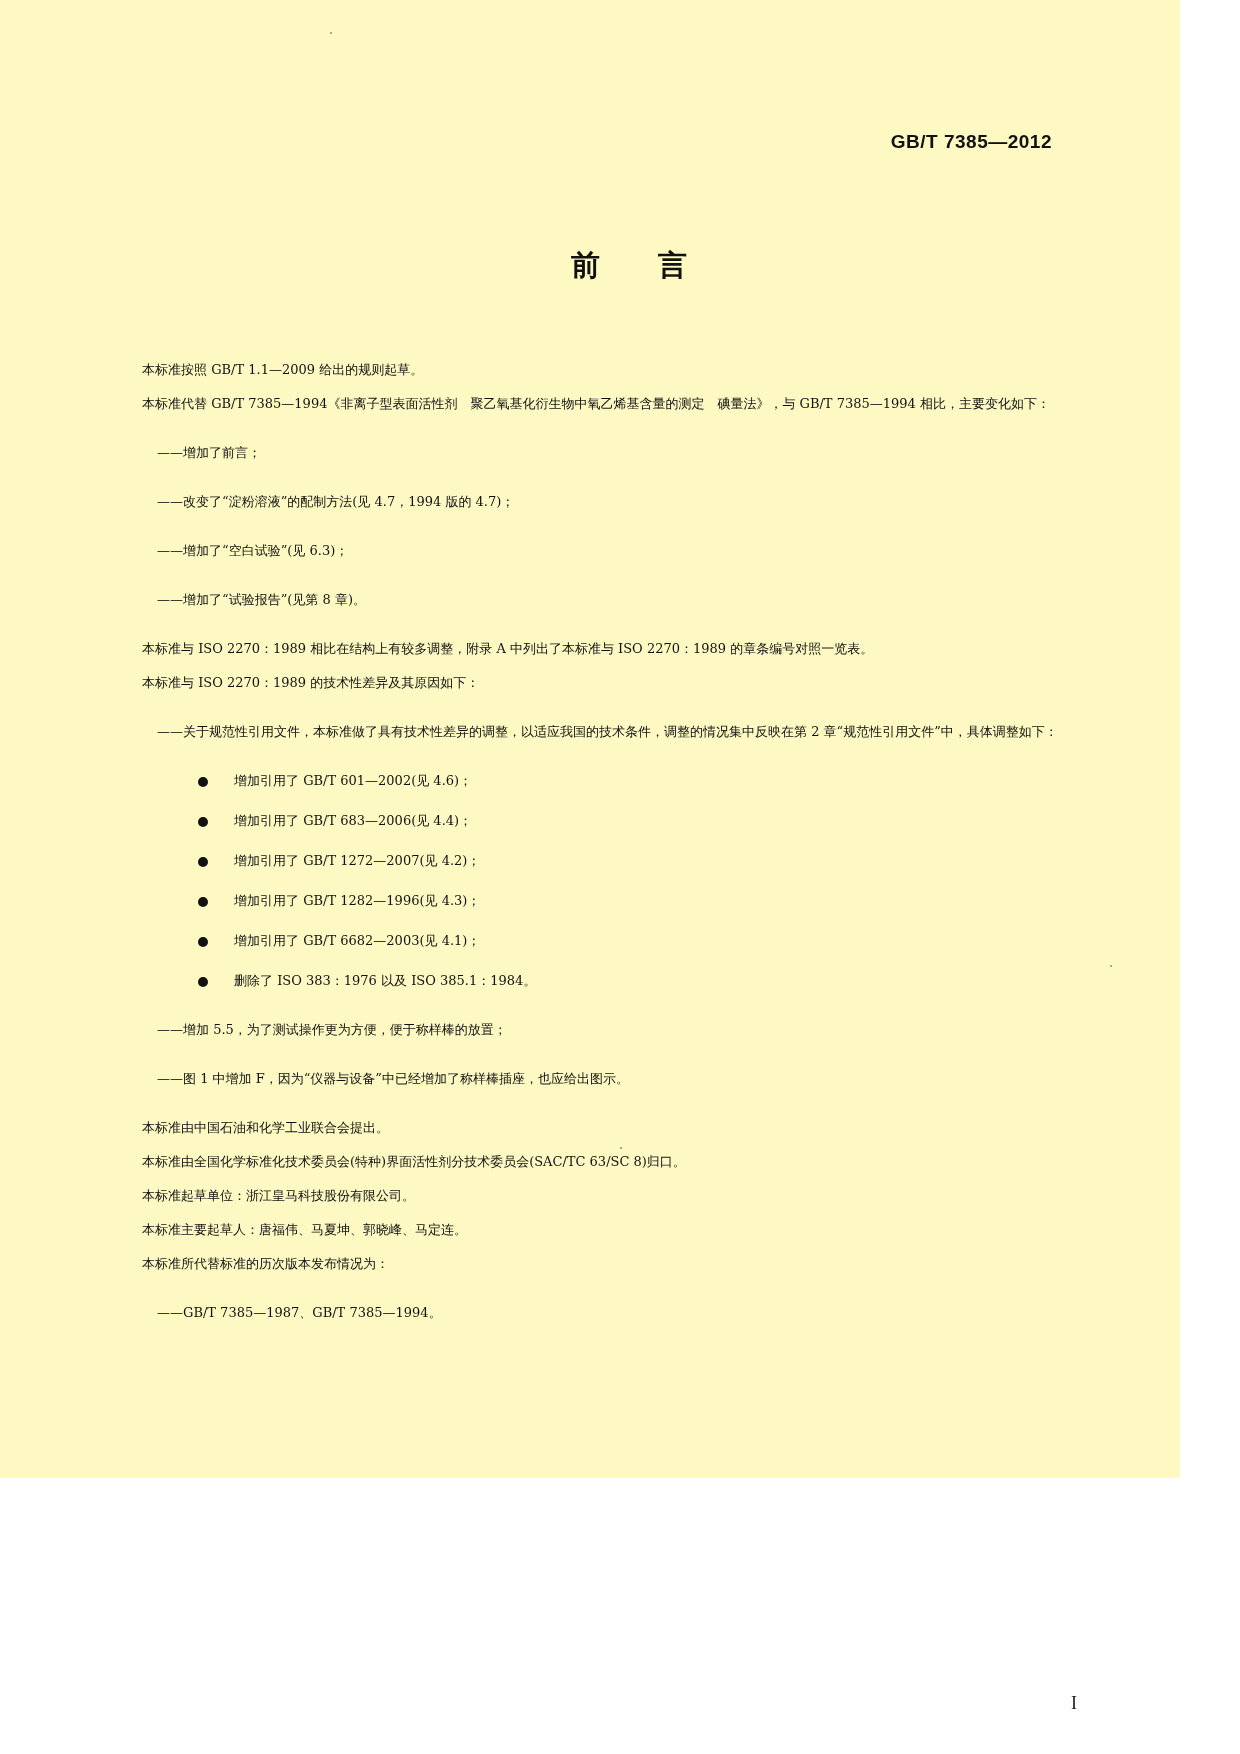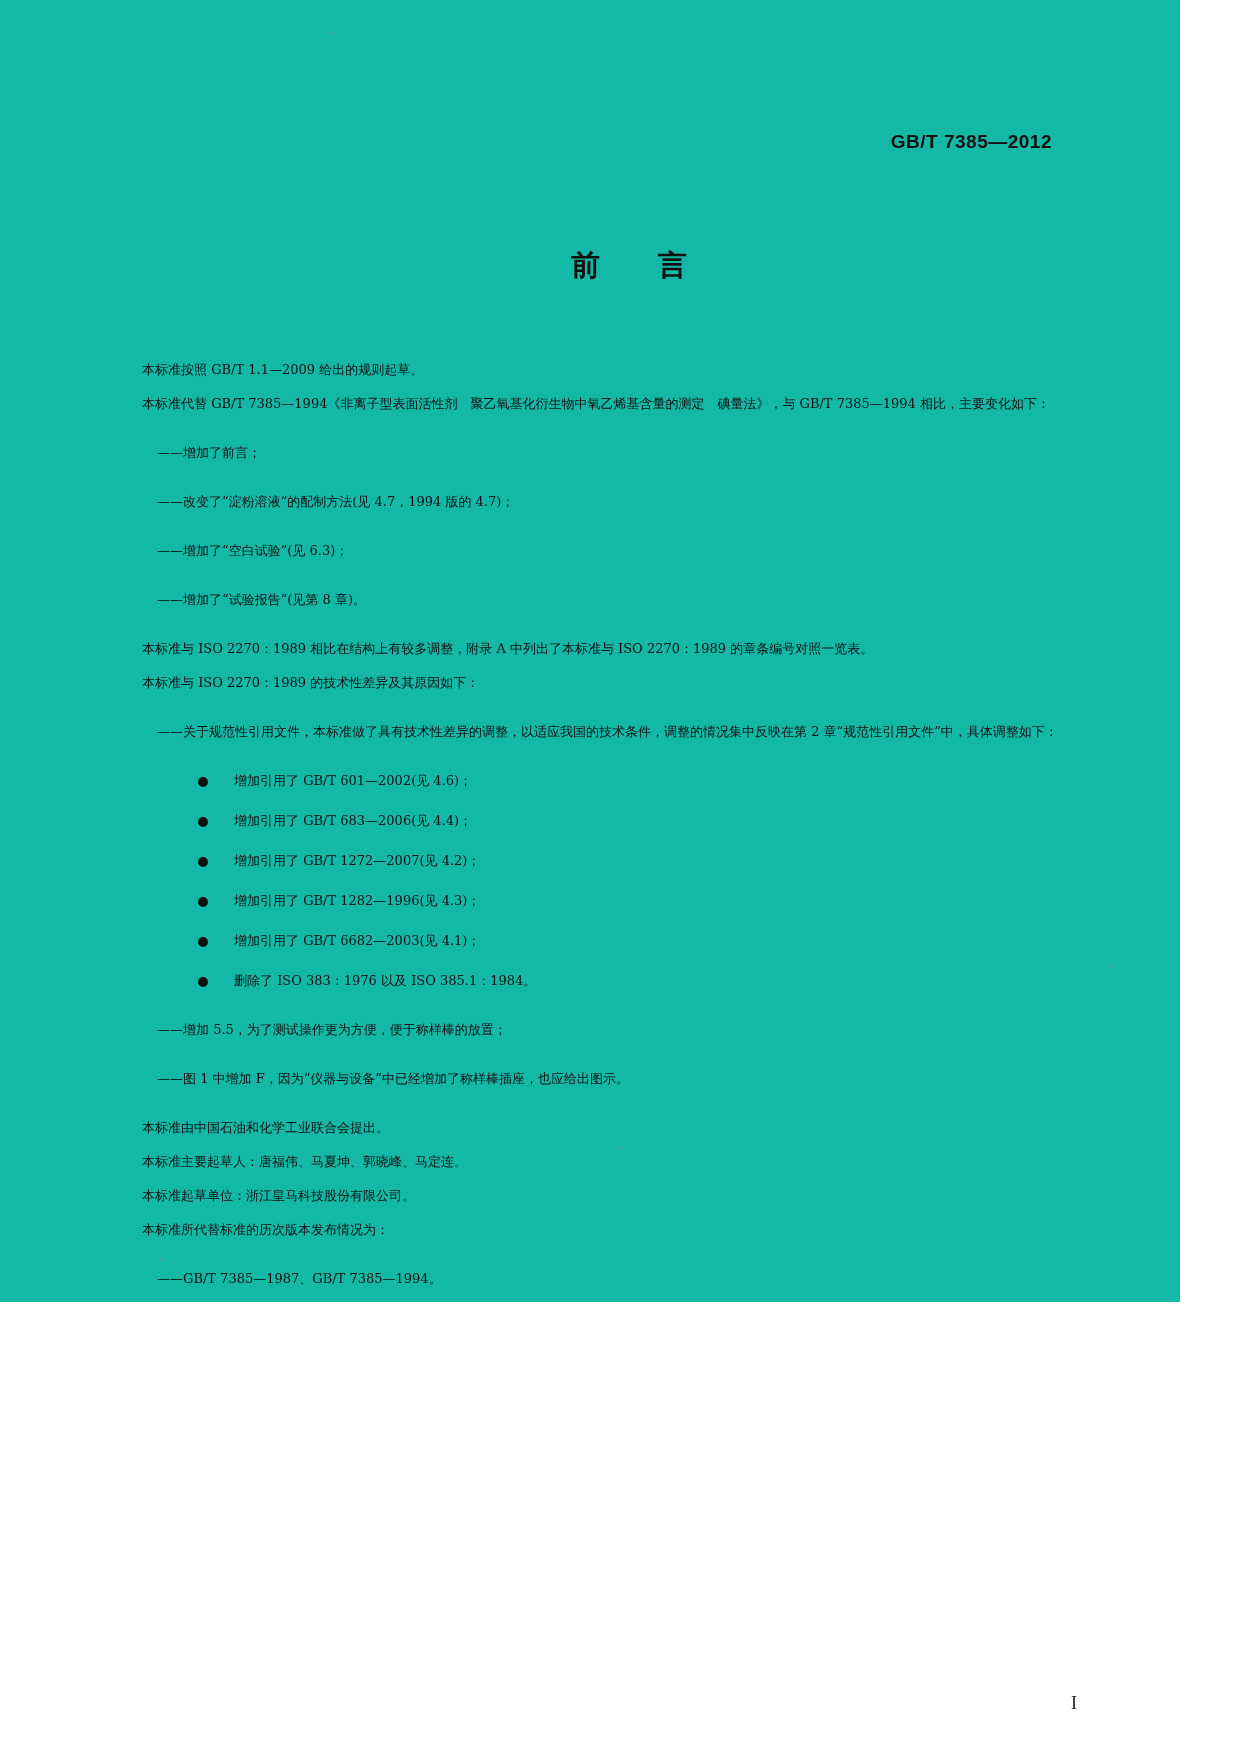--- a/index.html
+++ b/index.html
@@ -13,22 +13,22 @@
       position: relative;
       overflow: hidden;
       font-family: "DejaVu Serif", "Liberation Serif", serif;
       color: #111111;
     }
     .page {
       position: absolute;
       left: 0;
       top: 0;
       width: 1180px;
-      height: 1302px;
-      background: #14b8a6;
+      height: 1478px;
+      background: #fef9c3;
     }
     .std-number {
       position: absolute;
       top: 131px;
       right: 128px;
       font-family: "Liberation Sans", "DejaVu Sans", sans-serif;
       font-weight: bold;
       font-size: 19px;
       letter-spacing: 0.5px;
       color: #111;
@@ -146,22 +146,23 @@
     </p>
     <p class="bullet">
       <span class="dot"></span>
       <span class="txt">删除了 ISO 383：1976 以及 ISO 385.1：1984。</span>
     </p>
 
     <p class="dash">——增加 5.5，为了测试操作更为方便，便于称样棒的放置；</p>
     <p class="dash">——图 1 中增加 F，因为“仪器与设备”中已经增加了称样棒插座，也应给出图示。</p>
 
     <p class="p">本标准由中国石油和化学工业联合会提出。</p>
+    <p class="p">本标准由全国化学标准化技术委员会(特种)界面活性剂分技术委员会(SAC/TC 63/SC 8)归口。</p>
+    <p class="p">本标准起草单位：浙江皇马科技股份有限公司。</p>
     <p class="p">本标准主要起草人：唐福伟、马夏坤、郭晓峰、马定连。</p>
-    <p class="p">本标准起草单位：浙江皇马科技股份有限公司。</p>
     <p class="p">本标准所代替标准的历次版本发布情况为：</p>
     <p class="dash">——GB/T 7385—1987、GB/T 7385—1994。</p>
   </div>
 
   <div class="page-num">I</div>
 
   <span class="speck" style="left:330px;top:32px;"></span>
   <span class="speck" style="left:1110px;top:965px;"></span>
   <span class="speck" style="left:620px;top:1147px;"></span>
   <span class="speck" style="left:160px;top:1258px;"></span>

